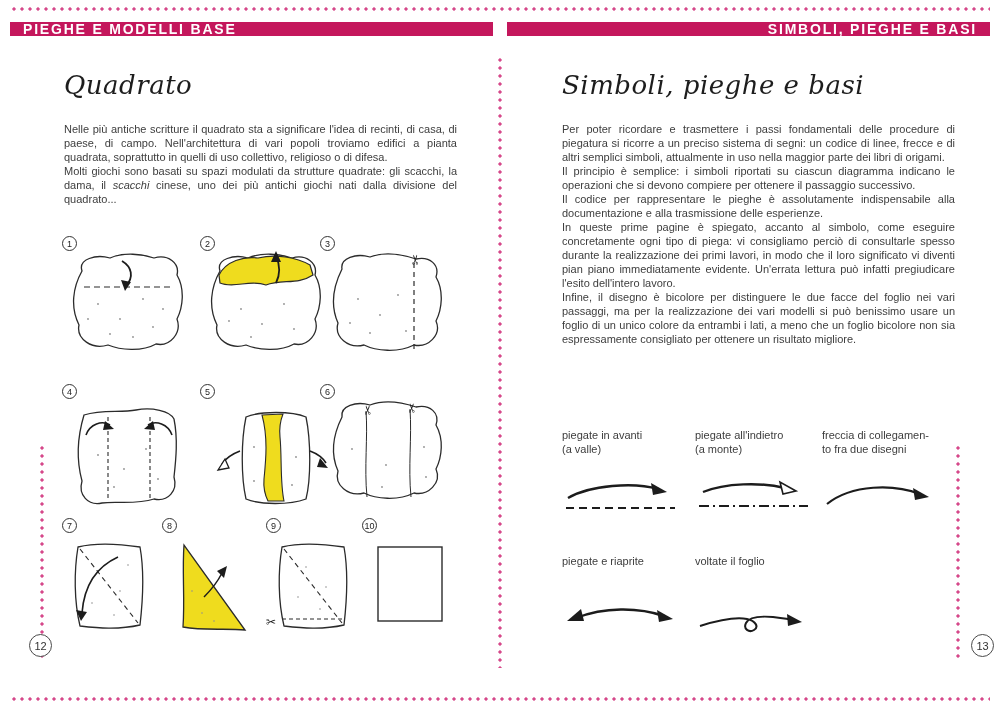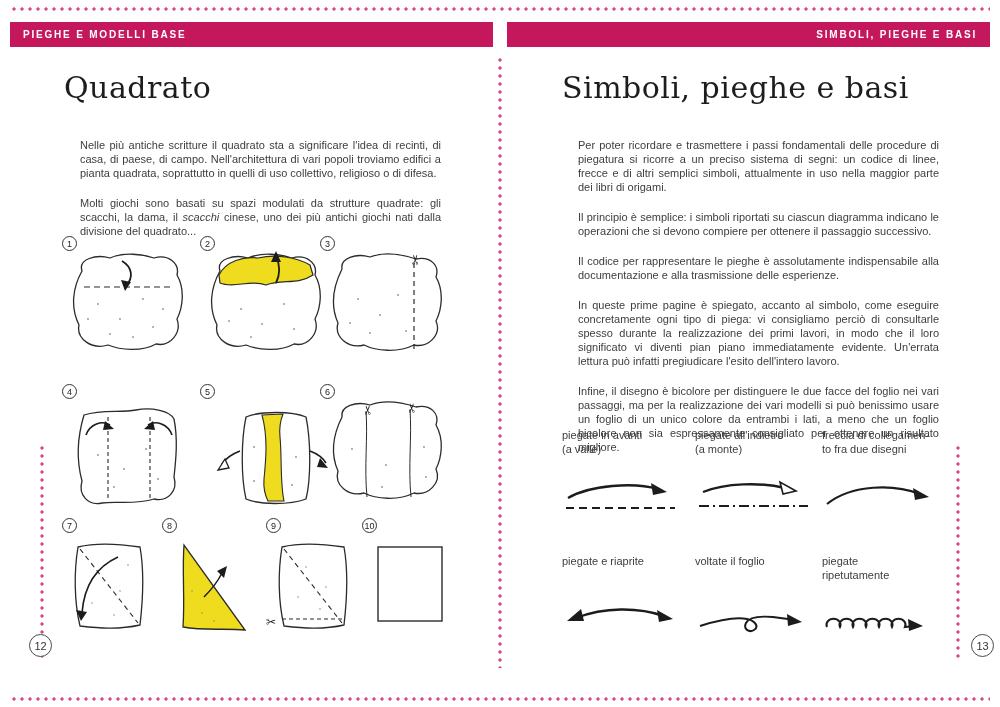--- a/index.html
+++ b/index.html
@@ -19,36 +19,36 @@
     background-size:8px 6px;background-repeat:repeat-x;background-position:left center;}
   .dots-h.top{top:6px;}
   .dots-h.bottom{bottom:5px;}
   .dots-v{position:absolute;width:6px;
     background-image:radial-gradient(circle,var(--dot-pink) 1.5px,transparent 1.7px);
     background-size:6px 8px;background-repeat:repeat-y;background-position:center top;}
   .dots-v.center{left:497px;top:56px;height:612px;}
   .dots-v.left-edge{left:39px;top:444px;height:214px;}
   .dots-v.right-edge{left:955px;top:444px;height:214px;}
   
-  .bar{position:absolute;top:22px;height:25px;background:var(--accent-magenta);
-    color:#fff;display:flex;align-items:center;font-size:10px;font-weight:bold;
+  .bar{position:absolute;top:22px;height:14px;background:var(--accent-magenta);
+    color:#fff;display:flex;align-items:center;font-size:14px;font-weight:bold;
     letter-spacing:1.8px;}
   .bar.left{left:10px;width:483px;padding-left:13px;}
   .bar.right{left:507px;width:483px;justify-content:flex-end;padding-right:13px;}
   
   .page-title{position:absolute;top:70px;font-family:"DejaVu Serif",serif;
-    font-size:30px;font-weight:500;color:#1d1d1d;letter-spacing:0.5px;}
+    font-style:italic;font-size:26px;font-weight:500;color:#1d1d1d;letter-spacing:0.5px;}
   .page-title.lt{left:64px;}
   .page-title.rt{left:562px;}
   
   .body-text{position:absolute;top:122px;width:393px;font-size:11px;
     line-height:14px;text-align:justify;color:#3d3d3d;}
   .body-text.lt{left:64px;}
   .body-text.rt{left:562px;}
-  .body-text p{margin:16px;}
+  .body-text p{margin:0;}
   .ital{font-style:italic;}
   
   .dstep{position:absolute;}
   .snum{position:absolute;top:0;left:4px;width:15px;height:15px;border:1.1px solid #333;
     border-radius:50%;font-size:9px;display:flex;align-items:center;justify-content:center;
     background:#fff;color:#222;}
   .dstep svg{position:absolute;top:13px;left:0;}
   .dstep text{font-family:"DejaVu Sans",sans-serif;}
   
   .symbols-grid{position:absolute;left:562px;top:428px;width:392px;display:grid;
@@ -295,27 +295,19 @@
     </div>
 
     <div class="sym-cell">
       <div class="sym-label">voltate il foglio</div>
       <svg width="118" height="42" viewBox="0 0 118 42">
         <path d="M5,24 C24,18 42,15 52,17 C61,19 64,25 59,28 C54,31 48,27 51,21 C54,15 66,14 78,15 C86,16 94,17 99,18" fill="none" stroke="#1c1c1c" stroke-width="2"></path>
         <path d="M107,20 L92,12 L93,24 Z" fill="#1c1c1c"></path>
       </svg>
     </div>
 
-    <div class="sym-cell">
-      <div class="sym-label">piegate
-ripetutamente</div>
-      <svg width="118" height="42" viewBox="0 0 118 42">
-        <path d="M5,25 a7,6 0 1 1 13,0 a7,6 0 1 1 13,0 a7,6 0 1 1 13,0 a7,6 0 1 1 13,0 a7,6 0 1 1 13,0 a7,6 0 1 1 13,0 L92,24" fill="none" stroke="#1c1c1c" stroke-width="2"></path>
-        <path d="M101,24 L86,17 L87,29 Z" fill="#1c1c1c"></path>
-      </svg>
-    </div>
 
   </div>
 
   <div class="page-circle lt">12</div>
   <div class="page-circle rt">13</div>
 
 </div>
 
 </body></html>

